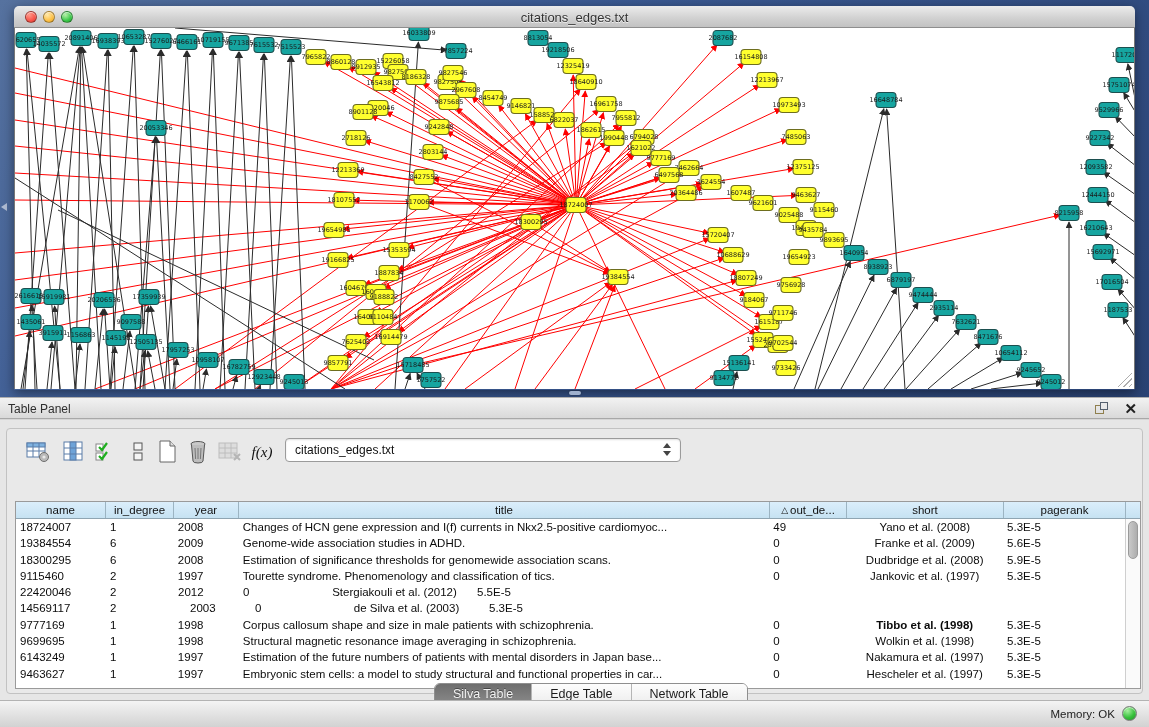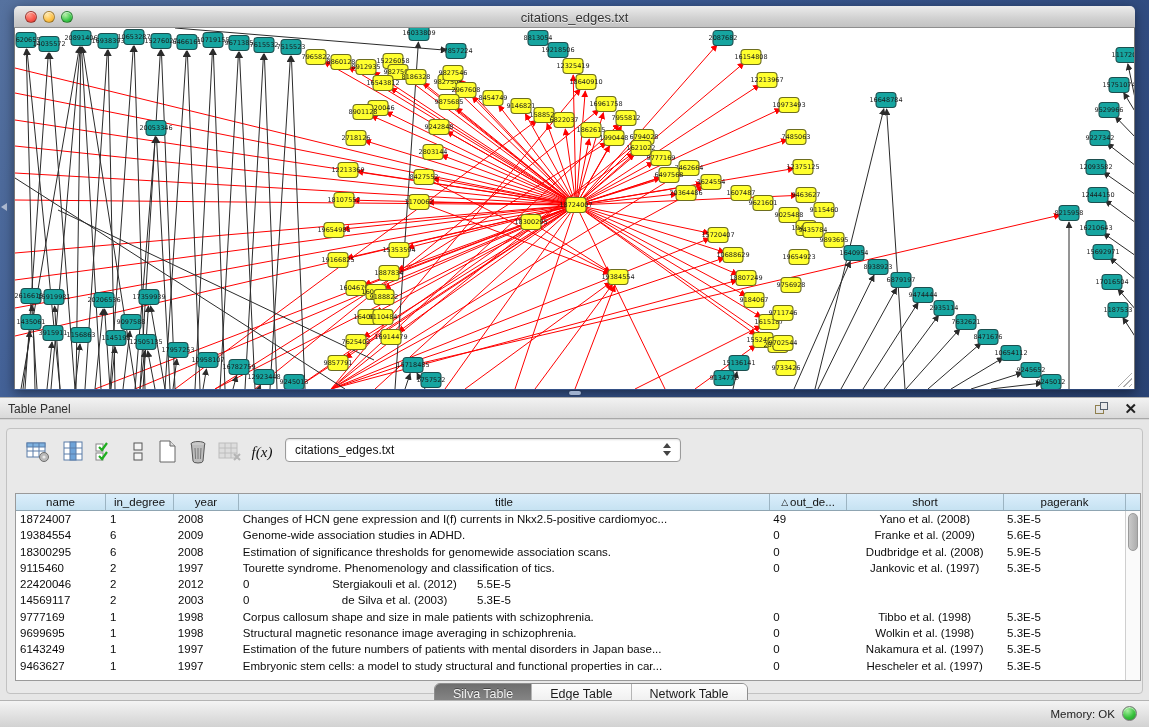--- a/index.html
+++ b/index.html
@@ -57,21 +57,21 @@
     background:#ffffff; border:1px solid #9b9b9b; border-radius:4px;
     box-shadow:inset 0 1px 2px rgba(0,0,0,.12); font-size:12px; color:#111;
     line-height:22px; padding-left:9px; }
   .combo-stepper { position:absolute; right:8px; top:4px; width:9px; height:16px; }
   .combo-stepper .up { width:0;height:0;border-left:4px solid transparent;border-right:4px solid transparent;
     border-bottom:5px solid #444; margin-bottom:3px; }
   .combo-stepper .down { width:0;height:0;border-left:4px solid transparent;border-right:4px solid transparent;
     border-top:5px solid #444; }
 
   
-  .tp-table { position:absolute; left:8px; top:64px; width:1126px; height:188px;
+  .tp-table { position:absolute; left:8px; top:72px; width:1126px; height:188px;
     background:#ffffff; border:1px solid #9a9a9a; font-size:11.5px; color:#0b0b0b; overflow:hidden; }
   .thead { display:flex; height:17px;
     background:linear-gradient(#dbeefb,#c6e2f2); border-bottom:1px solid #8fa5b2; }
   .th { border-right:1px solid #9cb4c2; text-align:center; font-size:11.5px; color:#111;
     line-height:16px; overflow:hidden; white-space:nowrap; }
   .sort-tri { display:inline-block; transform:translateY(-1px); font-size:9px; margin-right:2px; }
   .tbody { position:absolute; left:0; top:17px; right:15px; bottom:0; }
   .tr { display:flex; height:16.3px; line-height:16.3px; white-space:nowrap; }
   .td { padding-left:4px; overflow:hidden; text-overflow:ellipsis; border-right:0; }
   .td.center { text-align:center; padding-left:0; }
@@ -977,32 +977,32 @@
             <div class="td" style="width: 90px;">22420046</div>
             <div class="td" style="width: 68px;">2</div>
             <div class="td" style="width: 65px;">2012</div>
             <div class="td" style="width: 77px;">0</div>
             <div class="td center" style="width: 157px;">Stergiakouli et al. (2012)</div>
             <div class="td" style="width: 122px;">5.5E-5</div>
           </div>
           <div class="tr">
             <div class="td" style="width: 90px;">14569117</div>
             <div class="td" style="width: 68px;">2</div>
-            <div class="td" style="width: 65px;">2003</div>
+            <div class="td" style="width: 65px; margin-left: 12px;">2003</div>
             <div class="td" style="width: 77px;">0</div>
             <div class="td center" style="width: 157px;">de Silva et al. (2003)</div>
             <div class="td" style="width: 122px;">5.3E-5</div>
           </div>
           <div class="tr">
             <div class="td" style="width: 90px;">9777169</div>
             <div class="td" style="width: 68px;">1</div>
             <div class="td" style="width: 65px;">1998</div>
             <div class="td" style="width: 531px;">Corpus callosum shape and size in male patients with schizophrenia.</div>
             <div class="td" style="width: 77px;">0</div>
-            <div class="td center" style="width: 157px;">Tibbo et al. (1998)</div>
+            <div class="td center" style="width: 157px; font-weight: bold;">Tibbo et al. (1998)</div>
             <div class="td" style="width: 122px;">5.3E-5</div>
           </div>
           <div class="tr">
             <div class="td" style="width: 90px;">9699695</div>
             <div class="td" style="width: 68px;">1</div>
             <div class="td" style="width: 65px;">1998</div>
             <div class="td" style="width: 531px;">Structural magnetic resonance image averaging in schizophrenia.</div>
             <div class="td" style="width: 77px;">0</div>
             <div class="td center" style="width: 157px;">Wolkin et al. (1998)</div>
             <div class="td" style="width: 122px;">5.3E-5</div>

